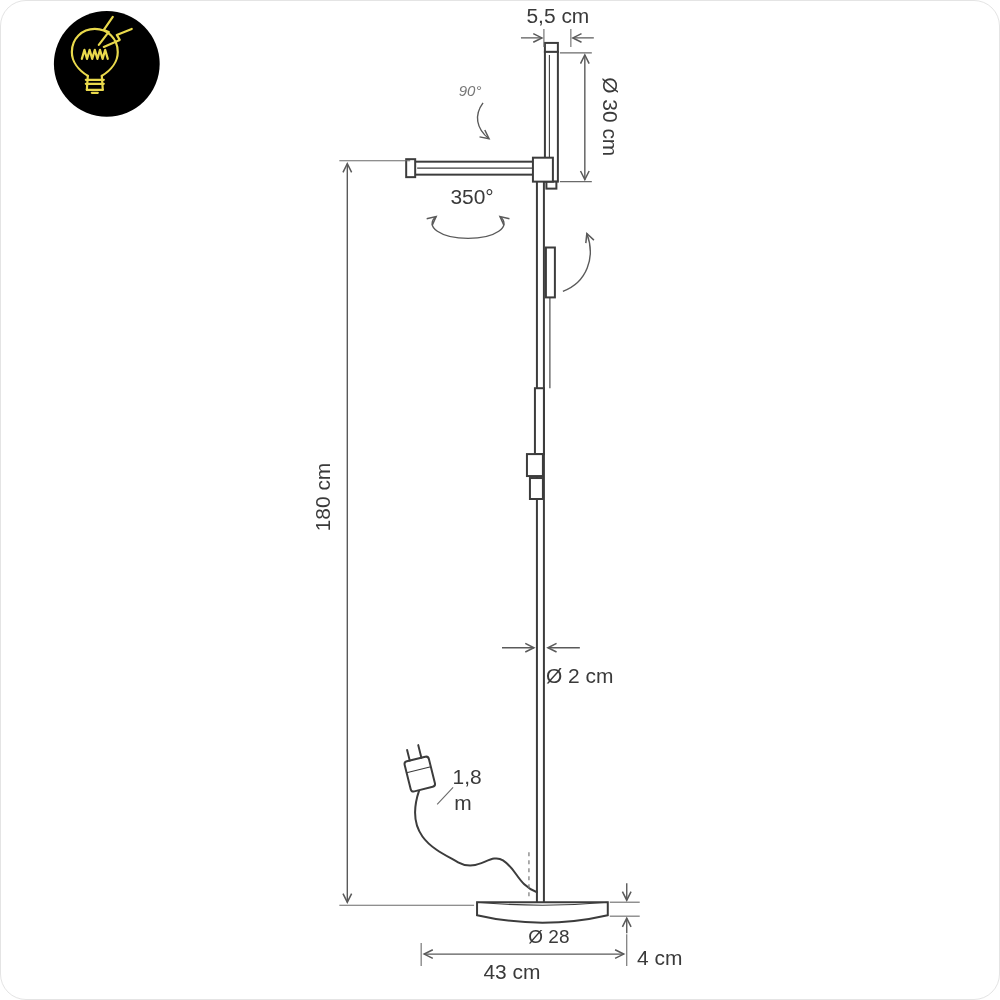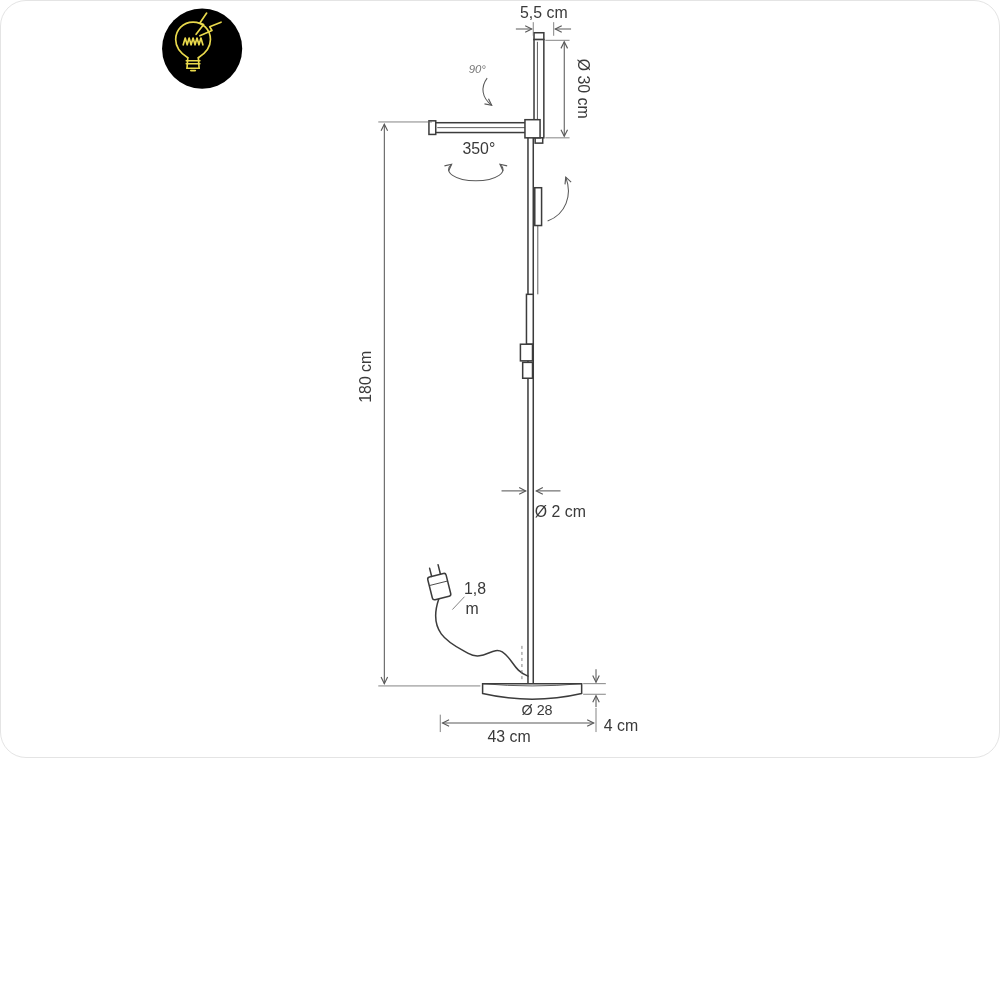--- a/index.html
+++ b/index.html
@@ -1,18 +1,18 @@
 <!DOCTYPE html>
 <html><head>
 <meta charset="utf-8">
 <style>
   html,body{margin:0;padding:0;background:#fff;}
   .canvas{
     position:relative;
-    width:1000px;height:758px;
+    width:1000px;height:1000px;
     background:#ffffff;
     border:1px solid #e4e4e4;
     border-radius:26px;
     overflow:hidden;
     box-sizing:border-box;
     font-family:"Liberation Sans", sans-serif;
   }
   svg{display:block;width:100%;height:100%;font-family:"Liberation Sans", sans-serif;}
   .ln{stroke:#3c3c3c;stroke-width:2;fill:none;stroke-linecap:round;}
   .lnf{stroke:#3c3c3c;stroke-width:2;fill:#ffffff;}

